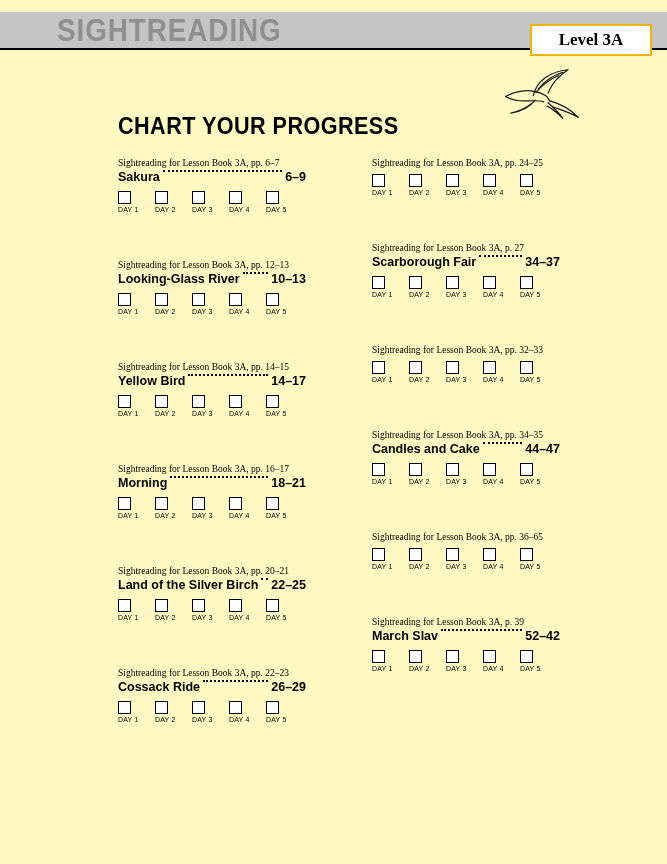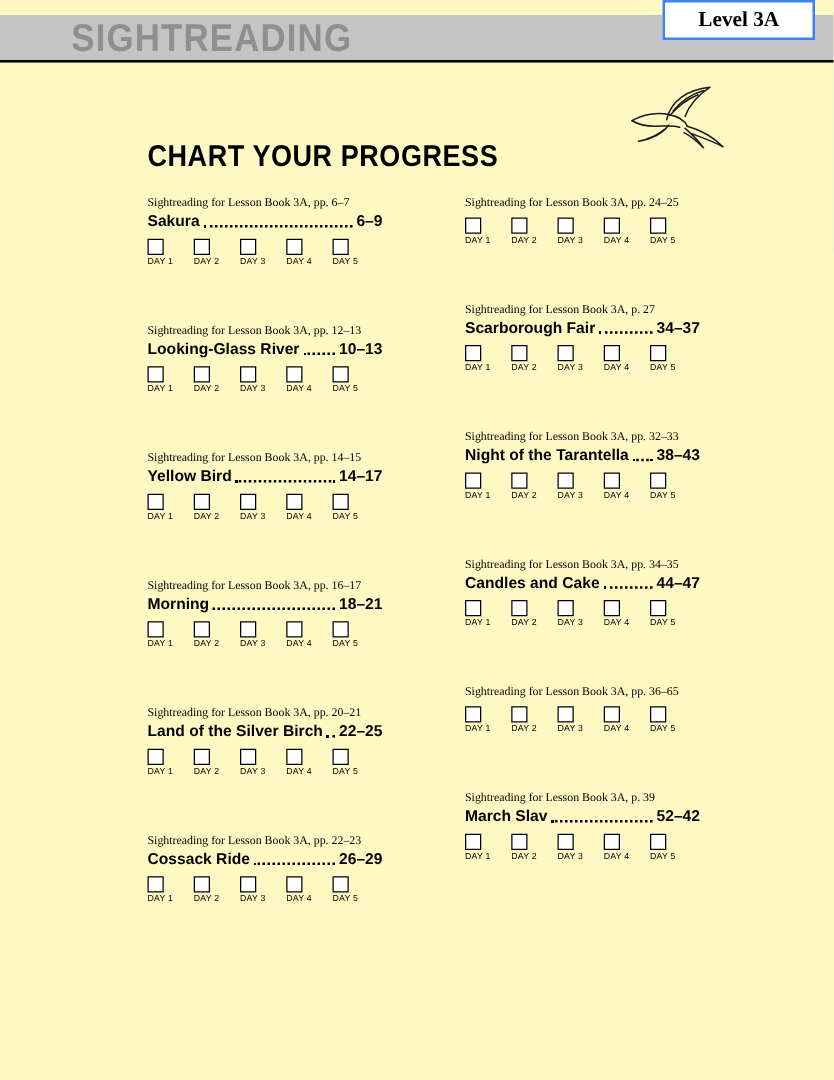--- a/index.html
+++ b/index.html
@@ -29,24 +29,24 @@
     font-size: 31px;
     font-weight: bold;
     letter-spacing: 1px;
     color: #8f8f8f;
     transform: scaleX(0.9);
     transform-origin: left center;
     white-space: nowrap;
   }
   .level-badge {
     position: absolute;
-    right: 15px; top: 0;
+    right: 15px; top: 24px;
     width: 122px; height: 32px;
     background: #fff;
-    border: 2px solid #3b82f6;
+    border: 2px solid #eab308;
     display: flex;
     align-items: center;
     justify-content: center;
     font-family: "Liberation Serif", serif;
     font-weight: bold;
     font-size: 17px;
   }
   
   .section-title {
     position: absolute;
@@ -70,21 +70,21 @@
   .entry { margin-bottom: 47px; }
   .entry-source {
     font-family: "Liberation Serif", serif;
     font-weight: normal;
     font-size: 9.5px;
     white-space: nowrap;
     margin-bottom: 2px;
   }
   .entry-title-row {
     display: flex;
-    align-items: flex-end;
+    align-items: flex-start;
     width: 188px;
     font-weight: bold;
     font-size: 12.5px;
     line-height: 15px;
   }
   .entry-title { white-space: nowrap; }
   .entry-pages { white-space: nowrap; }
   .leader {
     flex: 1;
     height: 0;
@@ -378,25 +378,20 @@
           </div>
           <div class="day-group">
             <div class="checkbox"></div>
             <div class="day-label">DAY 5</div>
           </div>
         </div>
   </div>
 
   <div class="entry">
     <div class="entry-source">Sightreading for Lesson Book 3A, pp. 32–33</div>
-    <div class="entry-title-row">
-      <span class="entry-title">Night of the Tarantella</span>
-      <span class="leader"></span>
-      <span class="entry-pages">38–43</span>
-    </div>
     <div class="day-row">
           <div class="day-group">
             <div class="checkbox"></div>
             <div class="day-label">DAY 1</div>
           </div>
           <div class="day-group">
             <div class="checkbox"></div>
             <div class="day-label">DAY 2</div>
           </div>
           <div class="day-group">

